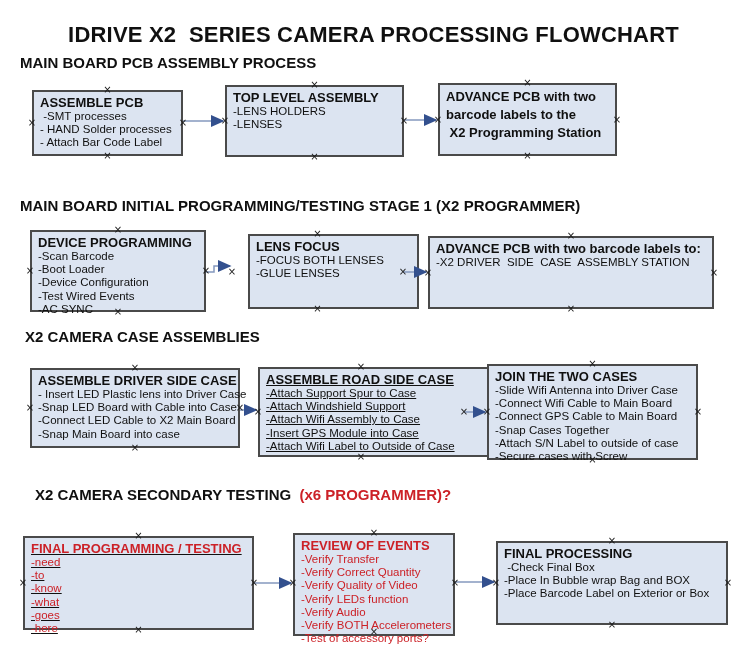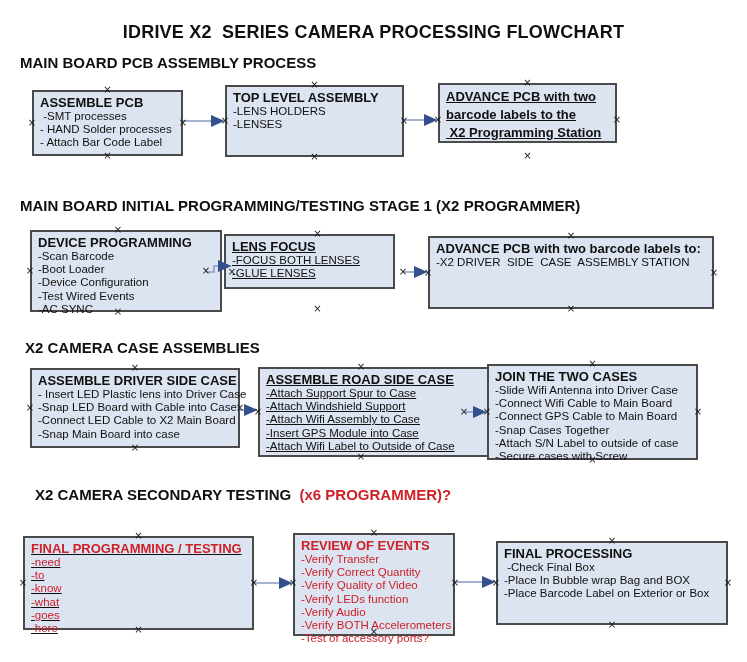--- a/index.html
+++ b/index.html
@@ -2,21 +2,21 @@
 <html><head>
 <meta charset="utf-8">
 <style>
   html,body{margin:0;padding:0;background:#ffffff;}
   #canvas{
     position:relative;width:747px;height:662px;background:#ffffff;
     font-family:"Liberation Sans",sans-serif;color:#101010;overflow:hidden;
   }
   .page-title{
     position:absolute;top:22px;left:0;width:747px;text-align:center;
-    font-size:18px;font-weight:bold;letter-spacing:.2px;white-space:pre;
+    font-size:22px;font-weight:bold;letter-spacing:.2px;white-space:pre;
   }
   .section-heading{
     position:absolute;font-size:15px;font-weight:bold;white-space:pre;
   }
   .section-heading .red-part{color:#cc2127;}
   .flowbox{
     position:absolute;background:#dce4f1;border:2px solid #4a4a4a;
     box-sizing:border-box;padding:3px 6px 0 6px;overflow:visible;
   }
   .bx-title{font-size:13px;font-weight:bold;line-height:15px;white-space:pre;}
@@ -63,60 +63,60 @@
     <span class="xmark" style="left: 183px; top: 123px;">×</span>
     <div class="flowbox" style="left: 225px; top: 85px; width: 179px; height: 72px;">
       <div class="bx-title">TOP LEVEL ASSEMBLY</div>
       <div class="bx-item">-LENS HOLDERS</div>
       <div class="bx-item">-LENSES</div>
     </div>
     <span class="xmark" style="left: 314.5px; top: 85px;">×</span>
     <span class="xmark" style="left: 314.5px; top: 157px;">×</span>
     <span class="xmark" style="left: 225px; top: 121px;">×</span>
     <span class="xmark" style="left: 404px; top: 121px;">×</span>
-    <div class="flowbox multi" style="left: 438px; top: 83px; width: 179px; height: 60px; text-decoration: underline;">
+    <div class="flowbox multi" style="left: 438px; top: 83px; width: 179px; height: 73px;">
       <div class="bx-title">ADVANCE PCB with two</div>
       <div class="bx-title">barcode labels to the</div>
       <div class="bx-title"> X2 Programming Station</div>
     </div>
     <span class="xmark" style="left: 527.5px; top: 83px;">×</span>
     <span class="xmark" style="left: 527.5px; top: 156px;">×</span>
     <span class="xmark" style="left: 438px; top: 119.5px;">×</span>
     <span class="xmark" style="left: 617px; top: 119.5px;">×</span>
     <div class="section-heading" style="left: 20px; top: 197px;"><span>MAIN BOARD INITIAL PROGRAMMING/TESTING STAGE 1 (X2 PROGRAMMER)</span></div>
-    <div class="flowbox" style="left: 30px; top: 230px; width: 192px; height: 82px;">
+    <div class="flowbox" style="left: 30px; top: 230px; width: 176px; height: 82px;">
       <div class="bx-title">DEVICE PROGRAMMING</div>
       <div class="bx-item">-Scan Barcode</div>
       <div class="bx-item">-Boot Loader</div>
       <div class="bx-item">-Device Configuration</div>
       <div class="bx-item">-Test Wired Events</div>
       <div class="bx-item">-AC SYNC</div>
     </div>
     <span class="xmark" style="left: 118px; top: 230px;">×</span>
     <span class="xmark" style="left: 118px; top: 312px;">×</span>
     <span class="xmark" style="left: 30px; top: 271px;">×</span>
     <span class="xmark" style="left: 206px; top: 271px;">×</span>
-    <div class="flowbox" style="left: 224px; top: 234px; width: 171px; height: 55px; text-decoration: underline;">
+    <div class="flowbox" style="left: 248px; top: 234px; width: 171px; height: 75px;">
       <div class="bx-title">LENS FOCUS</div>
       <div class="bx-item">-FOCUS BOTH LENSES</div>
       <div class="bx-item">-GLUE LENSES</div>
     </div>
     <span class="xmark" style="left: 317.5px; top: 234px;">×</span>
     <span class="xmark" style="left: 317.5px; top: 309px;">×</span>
     <span class="xmark" style="left: 232px; top: 271.5px;">×</span>
     <span class="xmark" style="left: 403px; top: 271.5px;">×</span>
     <div class="flowbox" style="left: 428px; top: 236px; width: 286px; height: 73px;">
       <div class="bx-title">ADVANCE PCB with two barcode labels to:</div>
       <div class="bx-item">-X2 DRIVER  SIDE  CASE  ASSEMBLY STATION</div>
     </div>
     <span class="xmark" style="left: 571px; top: 236px;">×</span>
     <span class="xmark" style="left: 571px; top: 309px;">×</span>
     <span class="xmark" style="left: 428px; top: 272.5px;">×</span>
     <span class="xmark" style="left: 714px; top: 272.5px;">×</span>
-    <div class="section-heading" style="left: 25px; top: 339px;"><span>X2 CAMERA CASE ASSEMBLIES</span></div>
+    <div class="section-heading" style="left: 25px; top: 328px;"><span>X2 CAMERA CASE ASSEMBLIES</span></div>
     <div class="flowbox" style="left: 30px; top: 368px; width: 210px; height: 80px;">
       <div class="bx-title">ASSEMBLE DRIVER SIDE CASE</div>
       <div class="bx-item">- Insert LED Plastic lens into Driver Case</div>
       <div class="bx-item">-Snap LED Board with Cable into Case</div>
       <div class="bx-item">-Connect LED Cable to X2 Main Board</div>
       <div class="bx-item">-Snap Main Board into case</div>
     </div>
     <span class="xmark" style="left: 135px; top: 368px;">×</span>
     <span class="xmark" style="left: 135px; top: 448px;">×</span>
     <span class="xmark" style="left: 30px; top: 408px;">×</span>

